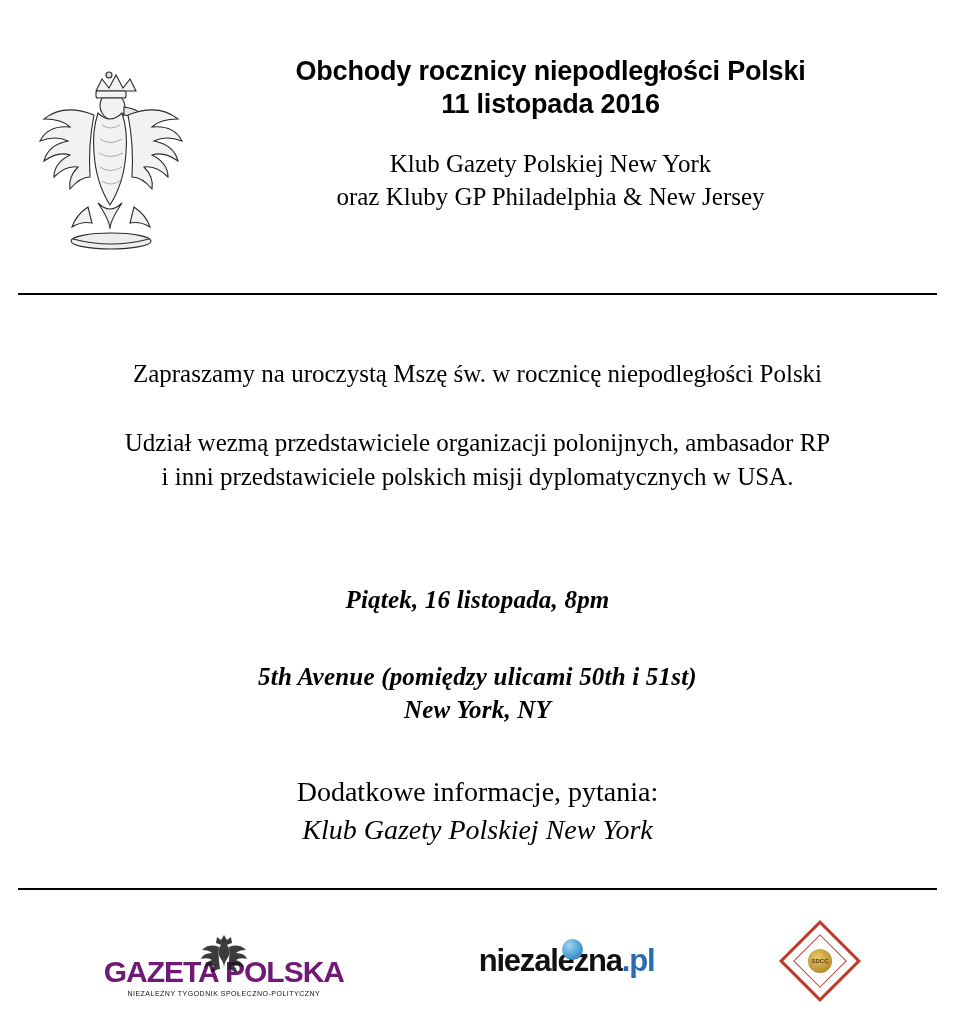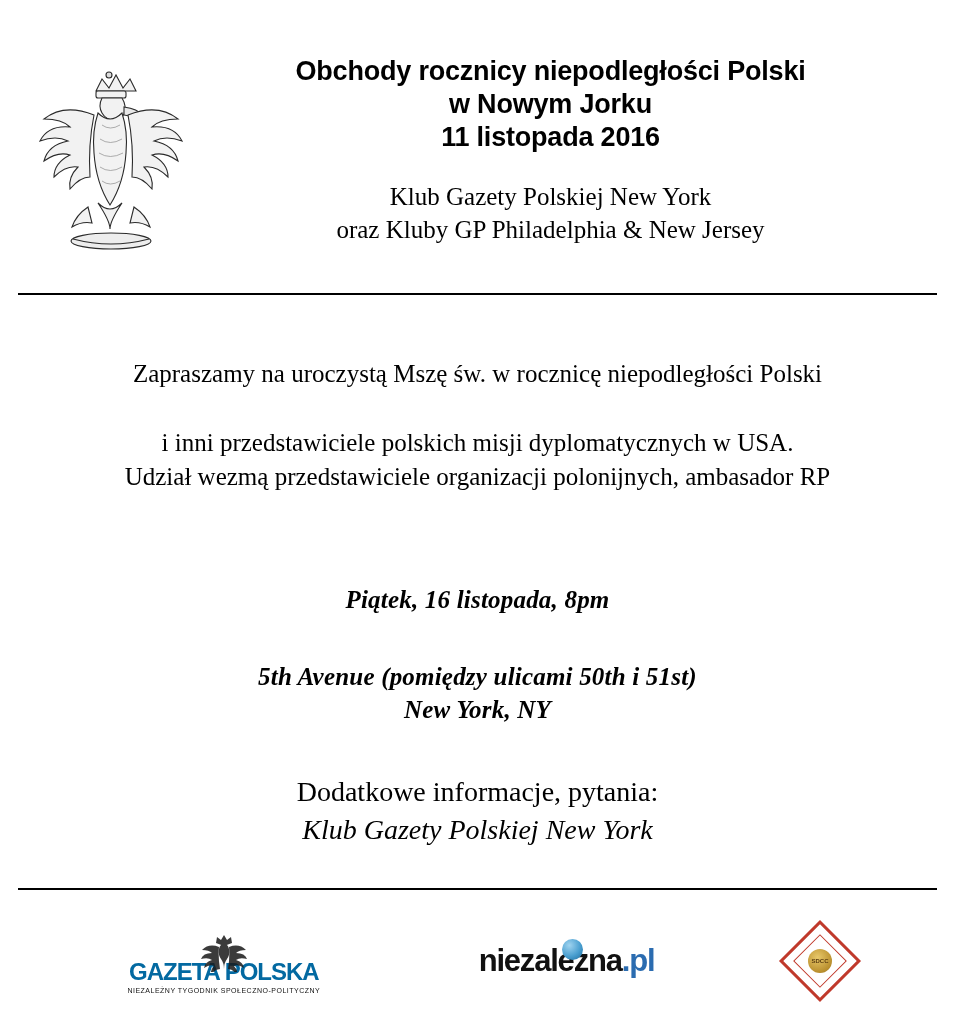--- a/index.html
+++ b/index.html
@@ -139,23 +139,23 @@
     width: 250px;
     height: 58px;
     display: flex;
     flex-direction: column;
     align-items: center;
     justify-content: center;
   }
   .logo-gp .gp-main {
     font-family: "Liberation Sans", sans-serif;
     font-weight: bold;
-    font-size: 24px;
+    font-size: 30px;
     letter-spacing: -1px;
-    color: #0369a1;
+    color: #701a75;
     line-height: 1;
     white-space: nowrap;
     margin-top: 32px;
   }
   .logo-gp .gp-eagle {
     position: absolute;
     left: 50%;
     top: 0px;
     transform: translateX(-50%);
     width: 46px;
@@ -283,41 +283,40 @@
           <path d="M71 98 q11 7 24 0"></path>
           <path d="M72 112 q10 7 22 0"></path>
           <path d="M74 126 q8 6 18 0"></path>
         </g>
       </svg>
     </div>
 
     <div class="header-text">
       <div class="title">
         <div>Obchody rocznicy niepodległości Polski</div>
-        <div>w Nowym Jorku</div>
         <div>11 listopada 2016</div>
       </div>
       <div class="subtitle">
         <div>Klub Gazety Polskiej New York</div>
         <div>oraz Kluby GP Philadelphia &amp; New Jersey</div>
       </div>
     </div>
   </div>
 
   <hr class="rule">
 
   <div class="body-block">
 
     <div class="para-1">
       <div>Zapraszamy na uroczystą Mszę św. w rocznicę niepodległości Polski</div>
     </div>
 
     <div class="para-2">
+      <div>Udział wezmą przedstawiciele organizacji polonijnych, ambasador RP</div>
       <div>i inni przedstawiciele polskich misji dyplomatycznych w USA.</div>
-      <div>Udział wezmą przedstawiciele organizacji polonijnych, ambasador RP</div>
     </div>
 
     <div class="event-when">Piątek, 16 listopada, 8pm</div>
 
     <div class="event-where">
       <div>5th Avenue (pomiędzy ulicami 50th i 51st)</div>
       <div>New York, NY</div>
     </div>
 
     <div class="contact">

